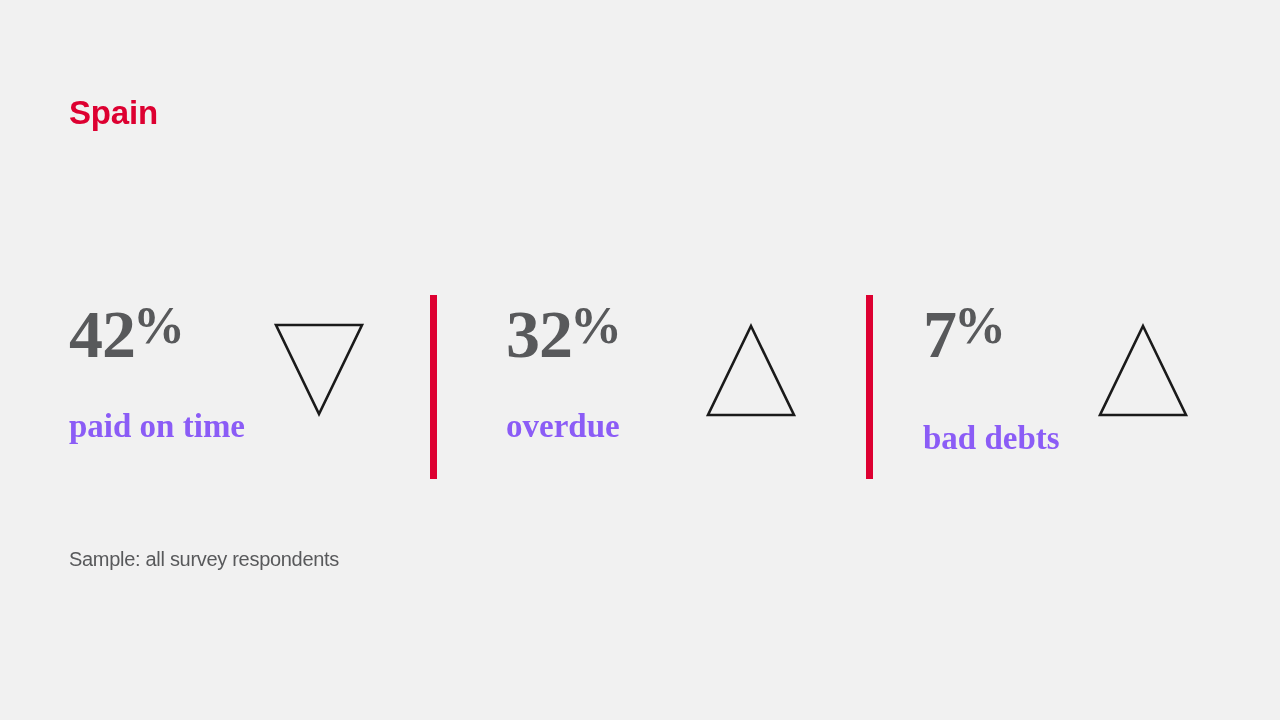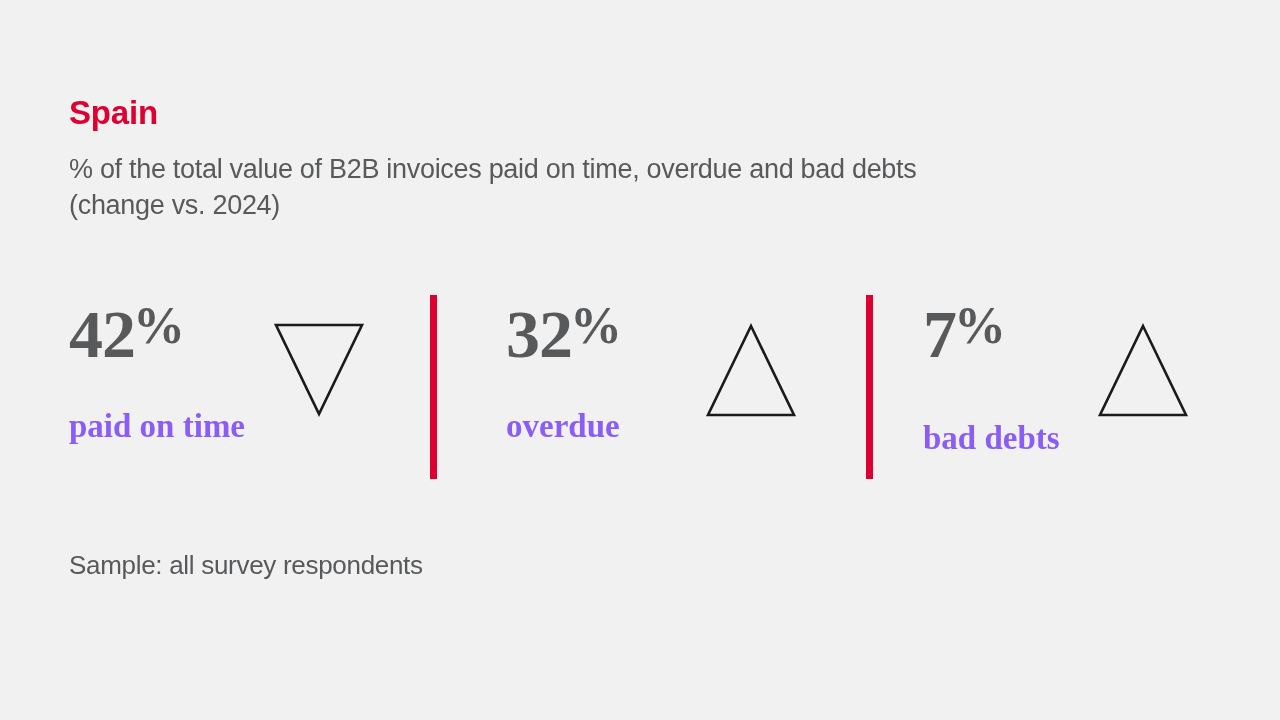--- a/index.html
+++ b/index.html
@@ -111,38 +111,34 @@
   }
   .divider-1 { left: 418px; }
   .divider-2 { left: 854px; }
 
   
   .footer {
     position: absolute;
     left: 57px;
     top: 538px;
     font-family: "Liberation Sans", sans-serif;
-    font-size: 26px;
+    font-size: 20px;
     color: #58595b;
     line-height: 2.1;
     letter-spacing: -0.3px;
   }
   .footer-line { white-space: nowrap; }
 </style>
 </head>
 <body>
 
 <div id="canvas">
 
   <div class="title">Spain</div>
 
-  <div class="subtitle">
-    <div>% of the total value of B2B invoices paid on time, overdue and bad debts</div>
-    <div>(change vs. 2024)</div>
-  </div>
 
   <div class="stat stat-1">
     <div class="stat-figure">
       <span class="stat-number">42</span><span class="stat-pct">%</span>
     </div>
     <div class="tri-wrap tri-1">
       <svg width="92" height="96" viewBox="0 0 92 96" xmlns="http://www.w3.org/2000/svg">
         <polygon points="3,3 89,3 46,92" fill="#f1f1f1" stroke="#1a1a1a" stroke-width="2.6" stroke-linejoin="miter"></polygon>
       </svg>
     </div>

